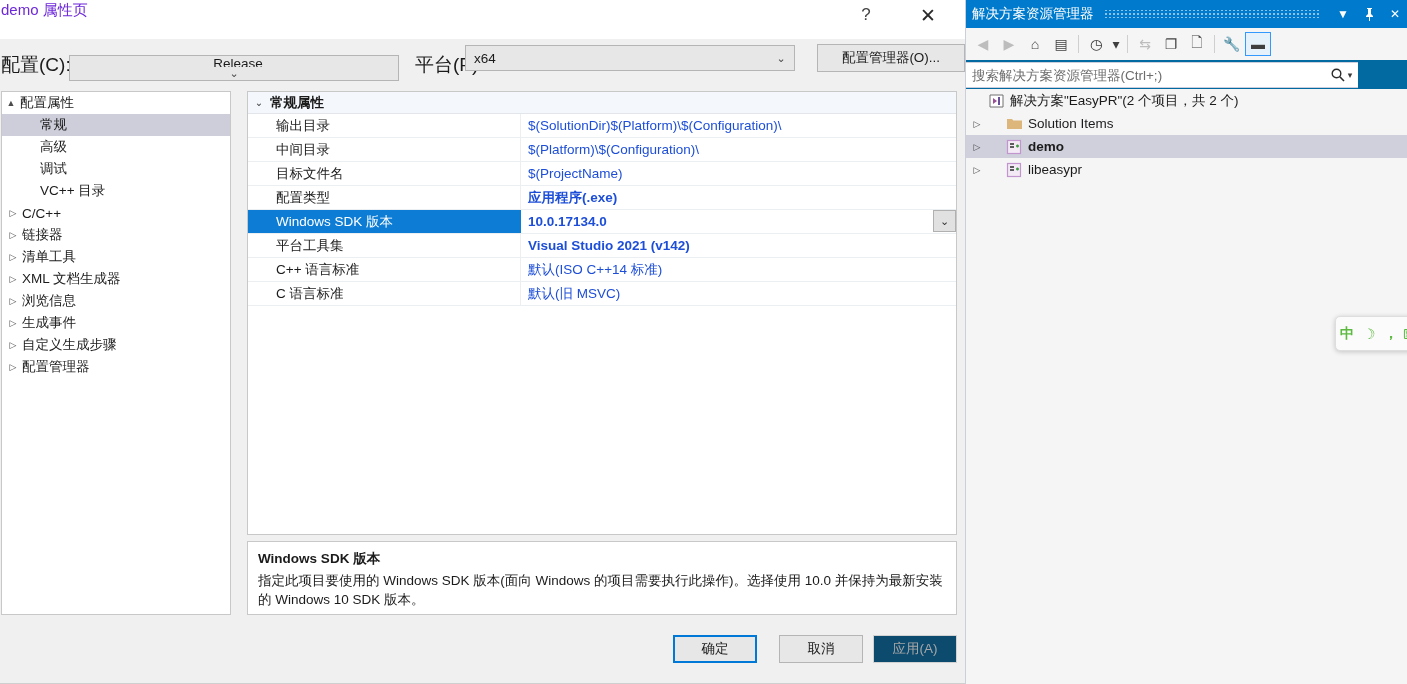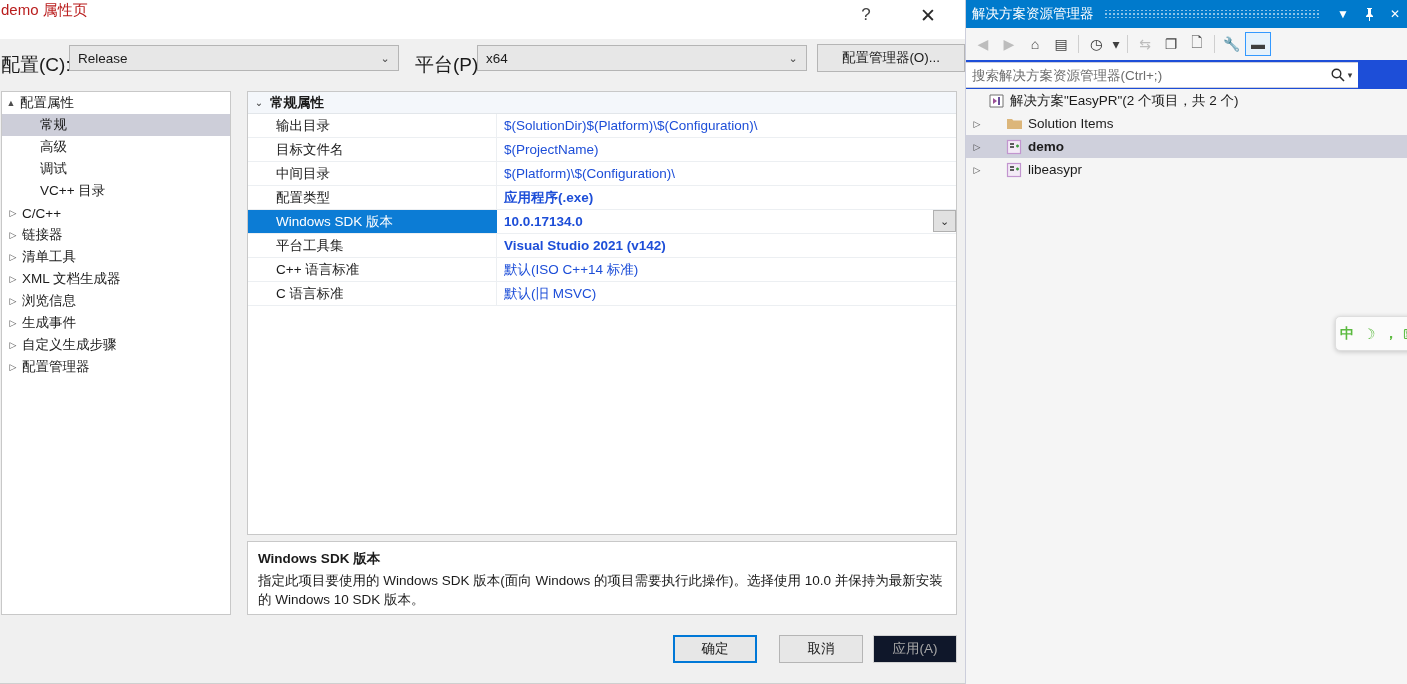--- a/index.html
+++ b/index.html
@@ -17,21 +17,21 @@
     color:#3a3a3a;font-size:13px;white-space:nowrap;overflow:hidden;
   }
   .shell-sep{position:absolute;left:0;top:676px;width:965px;height:1px;background:#cfcfcf;}
 
   
   .dialog{
     position:absolute;left:-14px;top:-8px;width:984px;height:692px;
     background:#f0f0f0;border:1px solid #cfcfcf;box-sizing:border-box;
   }
   .dlg-titlebar{position:absolute;left:0;top:0;width:982px;height:46px;background:#ffffff;}
-  .dlg-title{position:absolute;left:14px;top:8px;font-size:15px;color:#b91c1c;white-space:nowrap;}
+  .dlg-title{position:absolute;left:14px;top:8px;font-size:15px;color:#6d28d9;white-space:nowrap;}
   .dlg-help{
     position:absolute;left:856px;top:2px;width:46px;height:40px;
     display:flex;align-items:center;justify-content:center;
     font-size:17px;color:#444;cursor:default;
   }
   .dlg-close{
     position:absolute;left:918px;top:2px;width:46px;height:40px;
     display:flex;align-items:center;justify-content:center;
     font-size:19px;color:#2a2a2a;cursor:default;
   }
@@ -75,21 +75,21 @@
     display:flex;align-items:center;font-weight:bold;font-size:13.5px;color:#1b1b1b;
     cursor:default;
   }
   .grp-hdr .gw{width:22px;display:flex;align-items:center;justify-content:center;
     font-size:10px;font-weight:normal;color:#3a3a3a;}
   .prow{
     position:relative;height:23px;display:flex;align-items:stretch;
     border-bottom:1px solid #eceff2;cursor:default;font-size:13.5px;
   }
   .prow .pname{
-    width:249px;flex:none;display:flex;align-items:center;
+    width:273px;flex:none;display:flex;align-items:center;
     padding-left:28px;box-sizing:border-box;color:#1b1b1b;
     border-right:1px solid #eceff2;white-space:nowrap;overflow:hidden;
   }
   .prow .pval{
     flex:1;display:flex;align-items:center;padding-left:7px;
     color:#1d4ed8;white-space:nowrap;overflow:hidden;
   }
   .prow.selected .pname{background:#0c7cd5;color:#ffffff;border-right-color:#0c7cd5;}
   .prow .pval.bold{font-weight:bold;}
   .pdrop{
@@ -107,26 +107,26 @@
   .desc-body{font-size:13.5px;color:#1b1b1b;line-height:19px;}
 
   
   .dlg-btn{
     position:absolute;top:642px;width:84px;height:28px;
     background:#e7e7e7;border:1px solid #b5b5b5;box-sizing:border-box;
     display:flex;align-items:center;justify-content:center;
     font-size:13.5px;color:#1b1b1b;cursor:default;white-space:nowrap;
   }
   .dlg-btn.default{background:#e7e7e7;border:2px solid #0078d7;}
-  .dlg-btn.disabled{color:#a6a6a6;background:#0f172a;border-color:#d2d2d2;}
+  .dlg-btn.disabled{color:#a6a6a6;background:#0c4a6e;border-color:#d2d2d2;}
 
   
   .se{
     position:absolute;left:965px;top:0;width:442px;height:684px;
-    background:#1d4ed8;border-left:1px solid #cccedb;box-sizing:border-box;
+    background:#0369a1;border-left:1px solid #cccedb;box-sizing:border-box;
   }
   .se-title{
     position:absolute;left:0;top:0;width:442px;height:28px;background:#007acc;
     display:flex;align-items:center;
   }
   .se-title-text{padding-left:6px;font-size:13.5px;color:#ffffff;white-space:nowrap;}
   .se-grip{
     flex:1;height:8px;margin:0 10px;
     background-image:radial-gradient(circle, rgba(255,255,255,.55) 0.8px, transparent 1px);
     background-size:4px 4px;background-position:0 2px;
@@ -183,26 +183,26 @@
 <div class="dialog">
 
   <div class="dlg-titlebar">
     <div class="dlg-title">demo 属性页</div>
     <div class="dlg-help">?</div>
     <div class="dlg-close">✕</div>
   </div>
 
   <div class="cfg-row">
     <div class="lbl" style="left:14px;top:13px;">配置(C):</div>
-    <div class="combo" style="left:82px;top:6px;width:330px;">
+    <div class="combo" style="left:82px;top:16px;width:330px;flex-direction:column;">
       <div class="cval">Release</div>
       <div class="carrow">⌄</div>
     </div>
     <div class="lbl" style="left:428px;top:13px;">平台(P):</div>
-    <div class="combo" style="left:490px;top:6px;width:330px;">
+    <div class="combo" style="left:478px;top:6px;width:330px;">
       <div class="cval">x64</div>
       <div class="carrow">⌄</div>
     </div>
     <div class="btn" style="left:830px;top:5px;width:148px;height:28px;">配置管理器(O)...</div>
   </div>
 
   <div class="tree-pane">
     <div class="tnode">
       <span class="tw">▲</span>
       <span>配置属性</span>
@@ -263,26 +263,26 @@
     <div class="grp-hdr">
       <span class="gw">⌄</span>
       <span>常规属性</span>
     </div>
     <div id="grid-rows">
         <div class="prow">
           <div class="pname">输出目录</div>
           <div class="pval">$(SolutionDir)$(Platform)\$(Configuration)\</div>
         </div>
         <div class="prow">
+          <div class="pname">中间目录</div>
+          <div class="pval">$(Platform)\$(Configuration)\</div>
+        </div>
+        <div class="prow">
           <div class="pname">目标文件名</div>
           <div class="pval">$(ProjectName)</div>
-        </div>
-        <div class="prow">
-          <div class="pname">中间目录</div>
-          <div class="pval">$(Platform)\$(Configuration)\</div>
         </div>
         <div class="prow">
           <div class="pname">配置类型</div>
           <div class="pval bold">应用程序(.exe)</div>
         </div>
         <div class="prow selected">
           <div class="pname">Windows SDK 版本</div>
           <div class="pval bold">10.0.17134.0</div>
           <div class="pdrop">⌄</div>
         </div>

